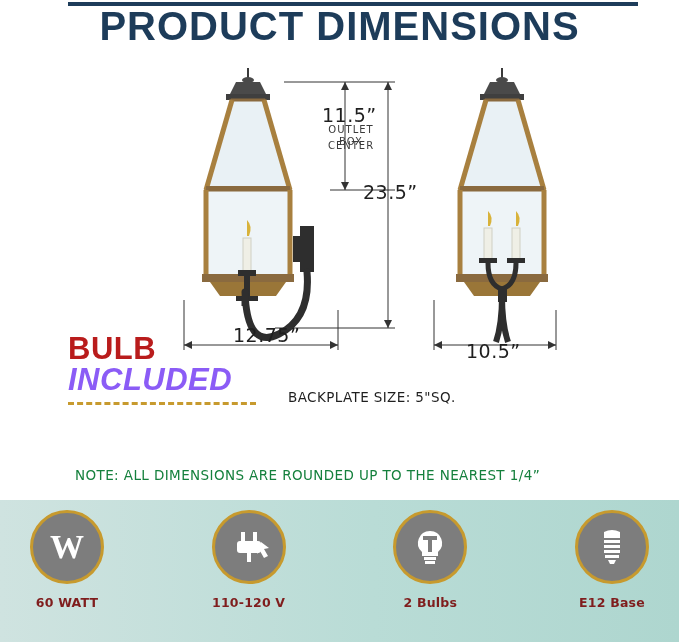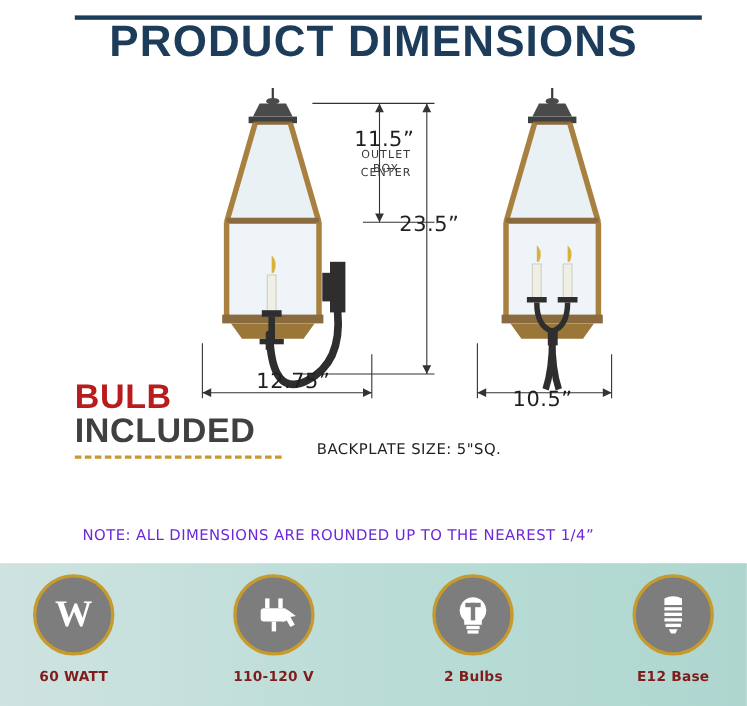--- a/index.html
+++ b/index.html
@@ -11,21 +11,20 @@
     height: 642px;
     background: #ffffff;
     font-family: "Liberation Sans", sans-serif;
     overflow: hidden;
     position: relative;
   }
   .page {
     position: relative;
     width: 679px;
     height: 620px;
-    margin-top: 12px;
   }
 
   
   .title {
     position: absolute;
     left: 0;
     top: 0;
     width: 679px;
     text-align: center;
     font-size: 40px;
@@ -75,42 +74,42 @@
     width: 200px;
   }
   .bulb-line {
     font-size: 31px;
     font-weight: bold;
     line-height: 31px;
     letter-spacing: 0.5px;
   }
   .bulb-1 { color: #b91c1c; }
   .bulb-2 { color: #1d3c5a; }
-  .bulb-3 { color: #404040; }
+  .bulb-3 { color: #8b5cf6; font-style: italic; }
   .dashed-rule {
     margin-top: 7px;
     border-top: 3px dashed #c79a2e;
     width: 188px;
   }
 
   .backplate {
     position: absolute;
     left: 288px;
     top: 389px;
     font-size: 13.5px;
     color: #1f1f1f;
     letter-spacing: 0.4px;
     font-family: "DejaVu Sans", sans-serif;
   }
   .note {
     position: absolute;
     left: 75px;
     top: 467px;
     font-size: 13.5px;
-    color: #6d28d9;
+    color: #15803d;
     letter-spacing: 0.4px;
     font-family: "DejaVu Sans", sans-serif;
   }
 
   
   .spec-band {
     position: absolute;
     left: 0;
     top: 500px;
     width: 679px;

